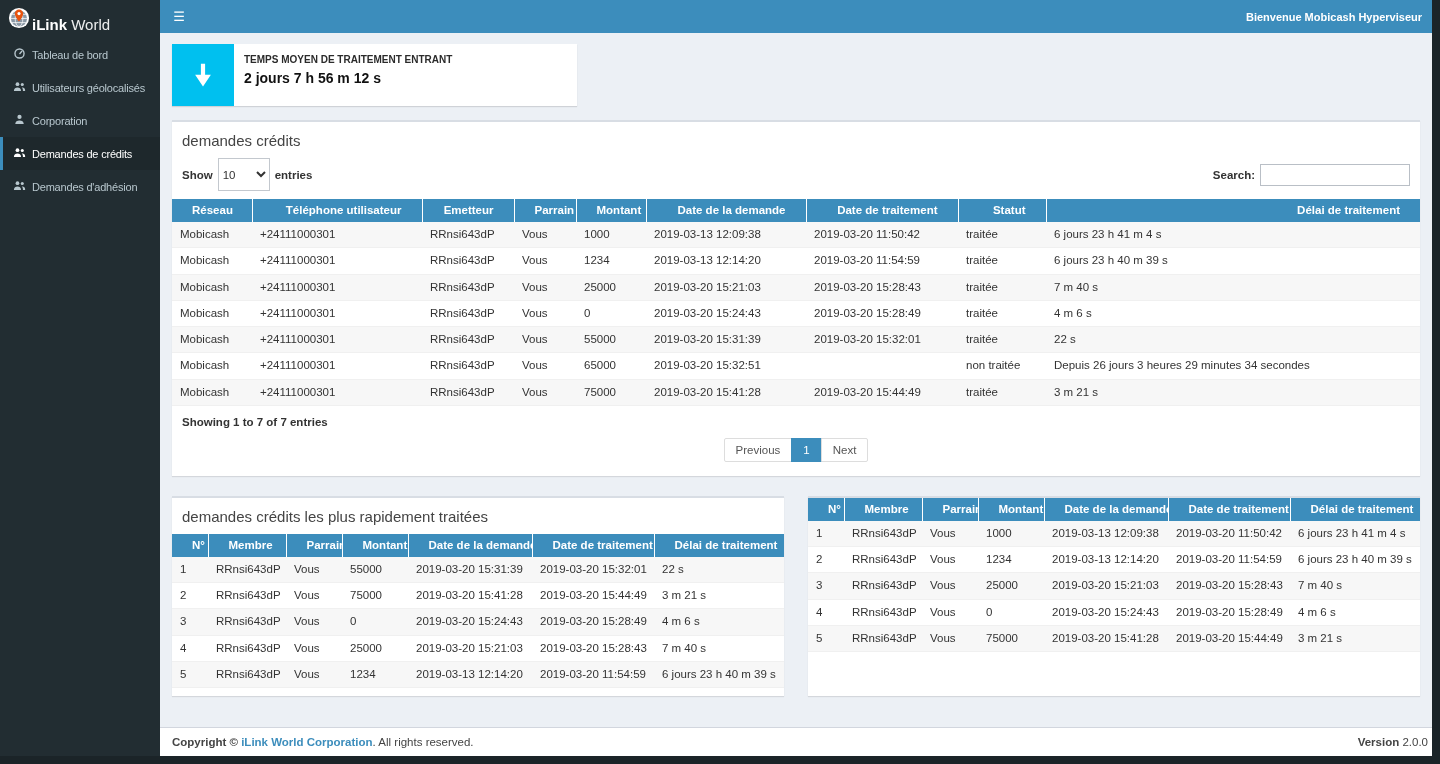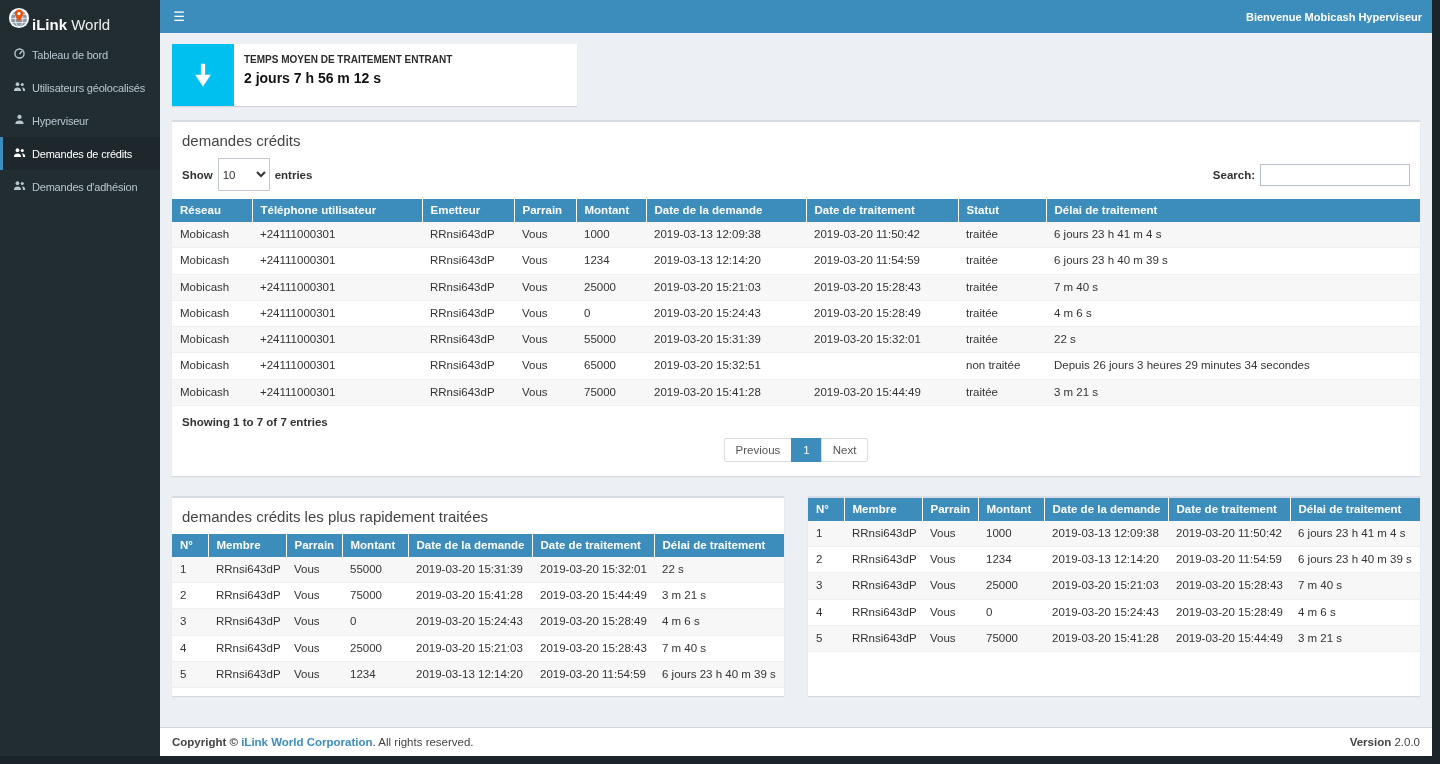--- a/index.html
+++ b/index.html
@@ -40,41 +40,41 @@
   .box-title { font-size: 15px; color: #444; padding: 10px 10px 9px; }
 
   .dt-controls { display: flex; align-items: center; justify-content: space-between; padding: 0 10px 8px; }
   .dt-length, .dt-search { display: flex; align-items: center; gap: 5px; font-weight: bold; font-size: 11.5px; color: #333; }
   .dt-length select { width: 52px; height: 33px; font-size: 11.5px; border: 1px solid #c3c8ce; background: #fff;
                       color: #333; font-family: inherit; }
   .dt-search input { width: 150px; height: 22px; border: 1px solid #b9bfc6; padding: 2px 5px; font-size: 11.5px;
                      font-family: inherit; background: #fff; }
 
   table.dt { width: 100%; border-collapse: collapse; table-layout: fixed; line-height: 1.15; }
-  table.dt th { background: #3c8dbc; color: #fff; font-size: 11.5px; font-weight: bold; text-align: left;
-                padding: 5px 8px; border-right: 1px solid rgba(255,255,255,0.25); cursor: pointer;
+  table.dt th { background: #3c8dbc; color: #fff; font-size: 11.5px; font-weight: bold; text-align: right;
+                padding: 5px 20px; border-right: 1px solid rgba(255,255,255,0.25); cursor: pointer;
                 white-space: nowrap; overflow: hidden; }
   table.dt th:last-child { border-right: none; margin-top: 12px; }
   table.dt td { font-size: 11.5px; color: #333; padding: 6px 8px; border-bottom: 1px solid #f0f0f0;
                 white-space: nowrap; overflow: hidden; }
   table.dt tbody tr:nth-child(odd) { background: #f7f7f7; }
 
   .dt-info { font-size: 11.5px; font-weight: bold; color: #333; padding: 10px 10px 0; }
   .dt-paginate { display: flex; justify-content: center; padding: 10px 0 14px; }
   .pg { font-size: 11.5px; color: #555; background: #fff; border: 1px solid #ddd; padding: 5px 11px;
         margin-left: -1px; cursor: pointer; text-decoration: none; }
   .pg.prev { border-radius: 2px 0 0 2px; margin-left: 0; }
   .pg.next { border-radius: 0 2px 2px 0; }
   .pg.active { background: #3c8dbc; border-color: #3c8dbc; color: #fff; }
 
   .two-col { display: flex; gap: 24px; }
   .two-col .box { flex: 1; margin-bottom: 0; padding-bottom: 8px; }
 
   
-  .footer { position: absolute; left: 160px; right: 8px; bottom: 8px; background: #fff; border-top: 1px solid #d2d6de;
+  .footer { position: absolute; left: 160px; right: 0; bottom: 8px; background: #fff; border-top: 1px solid #d2d6de;
             padding: 8px 12px; display: flex; justify-content: space-between; font-size: 11.5px; color: #444; z-index: 6; }
   .footer a { color: #3c8dbc; font-weight: bold; text-decoration: none; cursor: pointer; }
 
   
   .scroll-v { position: absolute; top: 0; right: 0; width: 8px; height: 100%; background: #1b2428; z-index: 20; cursor: pointer; }
   .scroll-h { position: absolute; left: 0; bottom: 0; width: 100%; height: 8px; background: #1b2428; z-index: 20; cursor: pointer; }
 </style>
 </head>
 <body>
 
@@ -119,21 +119,21 @@
         </span>
         <span>Utilisateurs géolocalisés</span>
       </div>
       <div class="menu-item">
         <span>
           <svg width="13" height="13" viewBox="0 0 16 16" fill="currentColor">
               <circle cx="8" cy="4.8" r="2.6"></circle>
               <path d="M2.8 13.4c0-2.6 2.3-4.1 5.2-4.1s5.2 1.5 5.2 4.1v.2H2.8z"></path>
             </svg>
         </span>
-        <span>Hyperviseur</span>
+        <span>Corporation</span>
       </div>
       <div class="menu-item active">
         <span>
           <svg width="13" height="13" viewBox="0 0 16 16" fill="currentColor">
               <circle cx="5.5" cy="5.2" r="2.3"></circle>
               <path d="M1.2 12.8c0-2.3 1.9-3.7 4.3-3.7s4.3 1.4 4.3 3.7v.6H1.2z"></path>
               <circle cx="11.4" cy="5.6" r="1.9"></circle>
               <path d="M11.6 9.1c1.9.2 3.3 1.4 3.3 3.2v1.1h-2.7v-.6c0-1.4-.5-2.7-1.4-3.5z"></path>
             </svg>
         </span>

